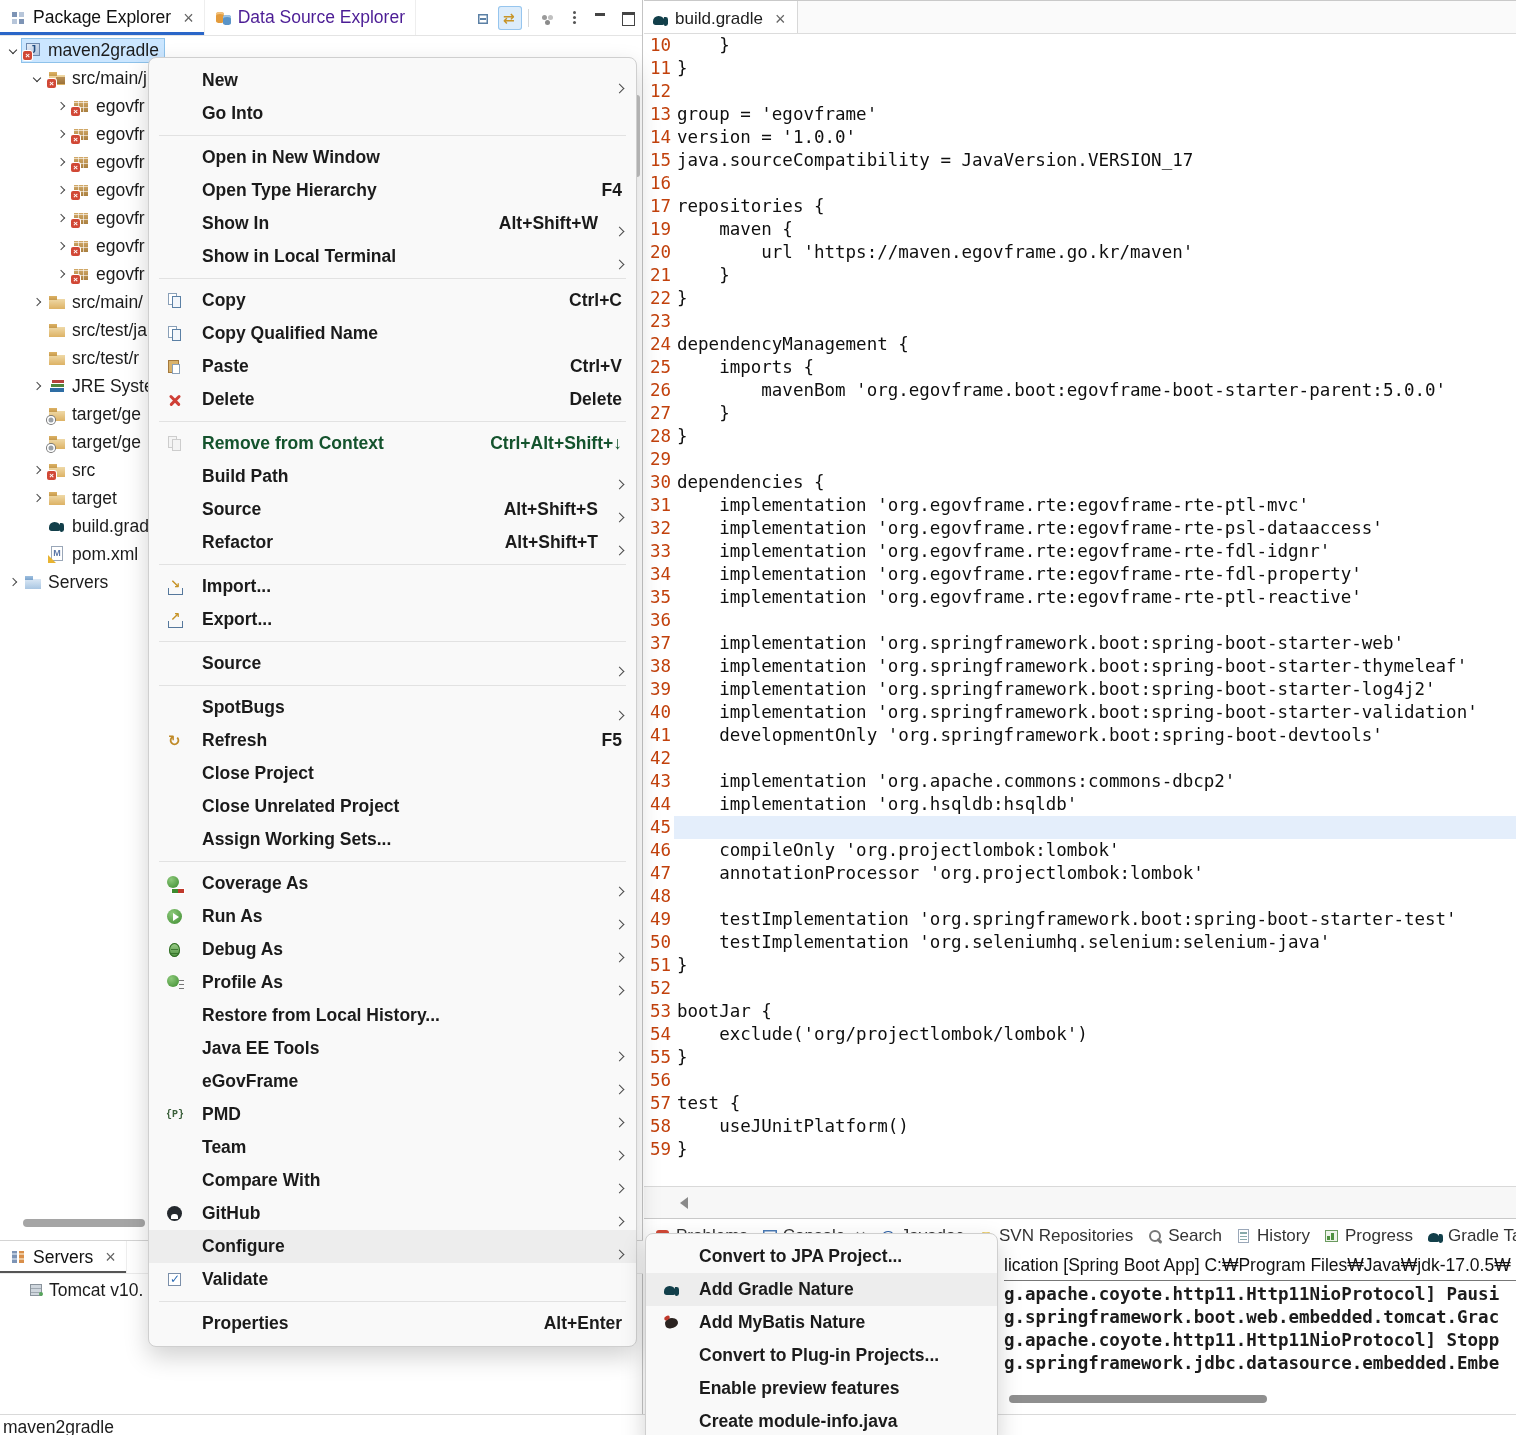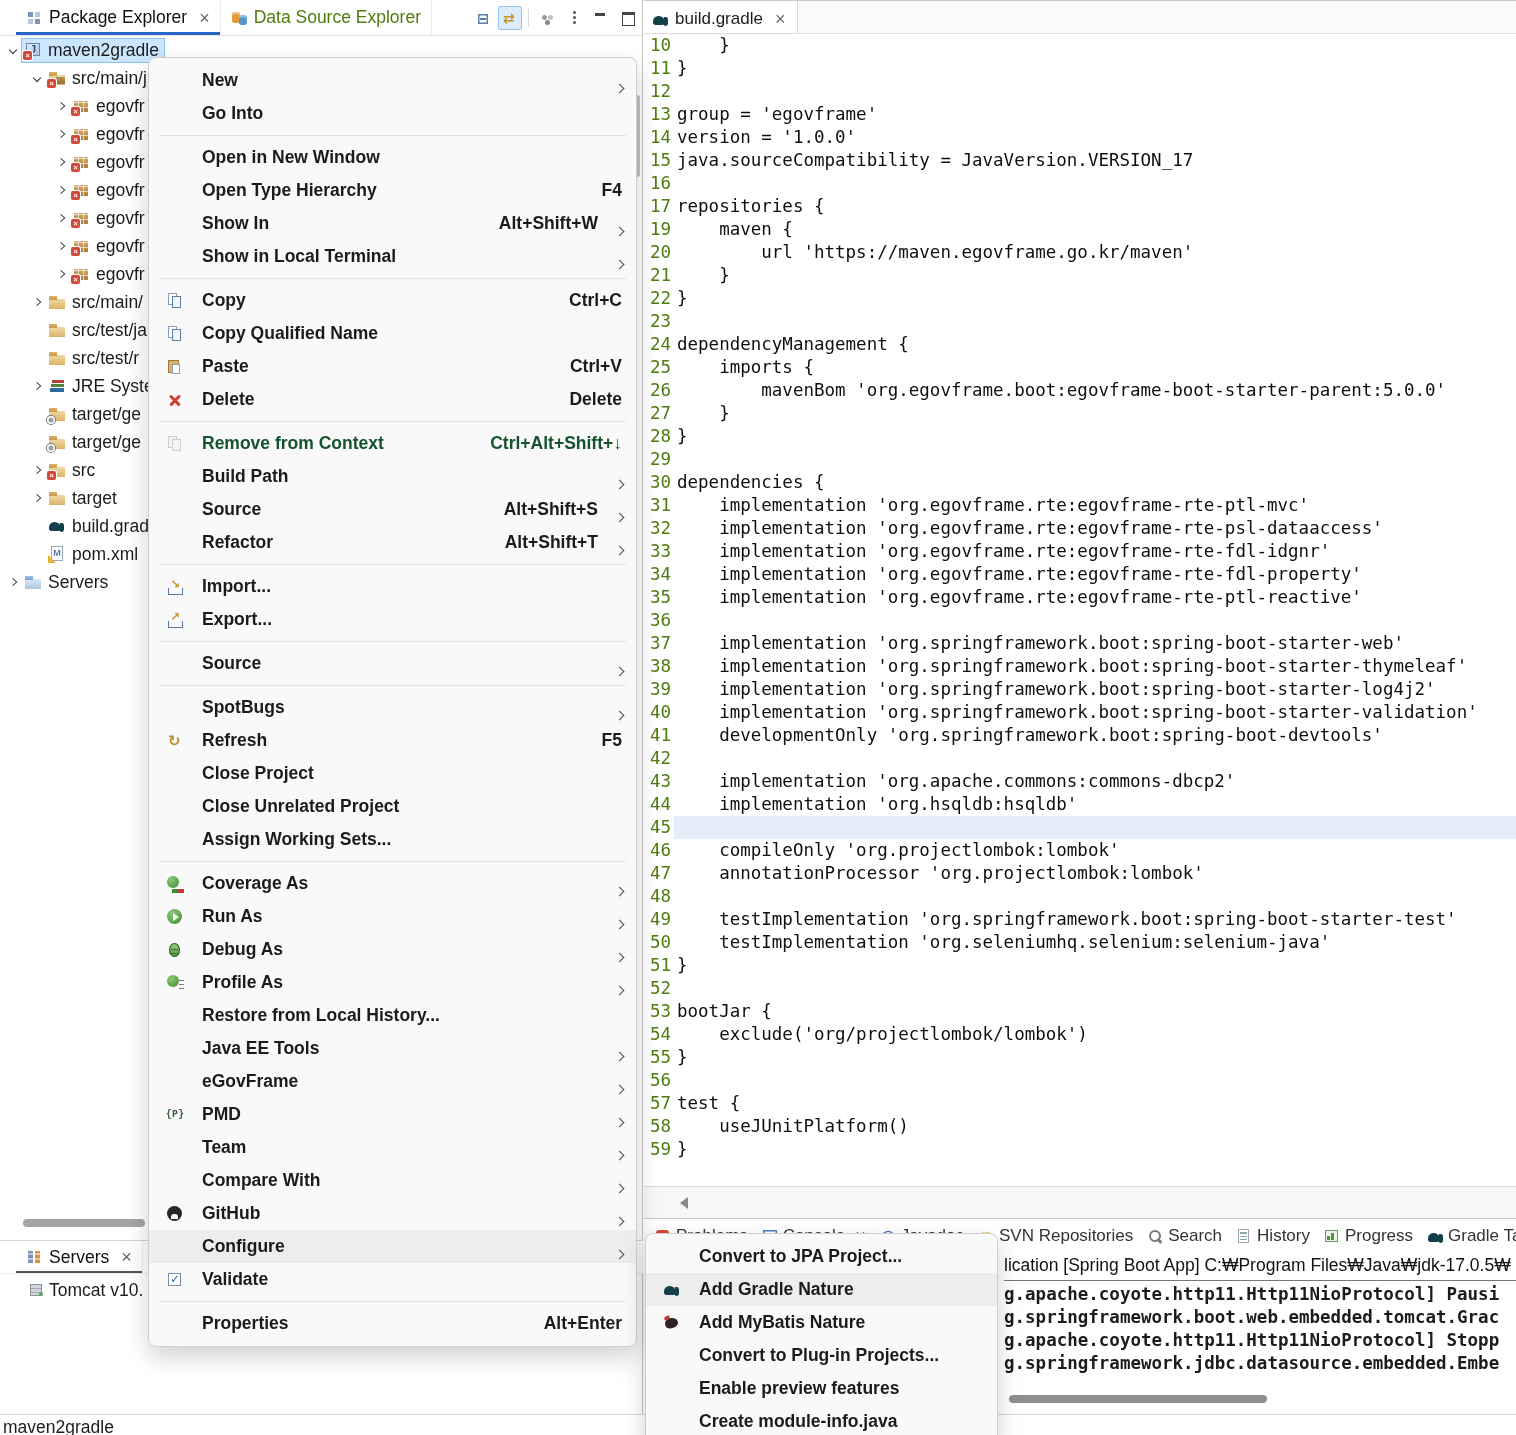--- a/index.html
+++ b/index.html
@@ -2,22 +2,22 @@
 <html><head>
 <meta charset="utf-8">
 <style>
   * { box-sizing:border-box; margin:0; padding:0; }
   html,body { width:1516px; height:1435px; overflow:hidden; background:#fff;
     font-family:"Liberation Sans", sans-serif; color:#1c1c1c; }
   .pane { position:absolute; background:#fff; }
   
   #left-pane { left:0; top:0; width:643px; height:1435px; border-right:1px solid #c4c4c4; }
   #view-tabbar { position:absolute; left:0; top:0; right:0; height:36px; display:flex; align-items:stretch; border-bottom:1px solid #e4e4e4; background:#fff; }
-  .vtab { display:flex; align-items:center; gap:7px; padding:0 10px; font-size:17.5px; color:#4d7c0f; border-right:1px solid #eee; }
-  .vtab.active { box-shadow:inset 0 -3px 0 #2a66c8; color:#111;margin-left:16px; }
+  .vtab { display:flex; align-items:center; gap:7px; padding:0 10px; font-size:17.5px; color:#4c1d95; border-right:1px solid #eee; }
+  .vtab.active { box-shadow:inset 0 -3px 0 #2a66c8; color:#111; }
   #pe-toolbar { position:absolute; right:2px; top:0; height:36px; display:flex; align-items:center; gap:3px; }
   .tbtn { width:24px; height:24px; display:flex; align-items:center; justify-content:center; border-radius:3px; position:relative; }
   .tbtn.active { background:#dcecfb; box-shadow:inset 0 0 0 1px #96c5ee; }
   .tsep { width:1px; height:18px; background:#d8d8d8; margin:0 3px; }
   #tree { position:absolute; left:0; top:36px; right:2px; }
   .trow { height:28px; display:flex; align-items:center; font-size:17.5px; white-space:nowrap; }
   .arrow { width:18px; display:inline-flex; justify-content:center; align-items:center; flex:0 0 18px; }
   .labelbox { display:flex; align-items:center; gap:6px; padding:1px 5px 1px 2px; }
   .labelbox.selbox { background:#cbe6ff; outline:1px solid #8ec2ea; }
   
@@ -28,21 +28,21 @@
   #servers-items { position:absolute; left:0; top:1276px; width:643px; }
   .srow { height:28px; display:flex; align-items:center; gap:5px; padding-left:28px; font-size:17.5px; }
   
   #status-bar { position:absolute; left:0; top:1414px; width:1516px; height:21px; border-top:1px solid #d9d9d9; font-size:17.5px; line-height:25px; padding-left:3px; overflow:hidden; background:#fff; }
   
   #right-pane { left:644px; top:0; width:872px; height:1435px; }
   #editor-tabbar { position:absolute; left:0; top:0; right:0; height:34px; background:#fafafa; border-top:1px solid #c9c9c9; border-bottom:1px solid #dcdcdc; display:flex; }
   .etab { display:flex; align-items:center; gap:7px; padding:4px 12px 0 8px; background:#fff; border-right:1px solid #d8d8d8; font-size:17px; }
   #code { position:absolute; left:0; top:34px; right:0; font-family:"DejaVu Sans Mono", monospace; font-size:17.5px; line-height:23px; }
   .cline { display:flex; height:23px; white-space:pre; }
-  .lnum { width:30px; flex:0 0 30px; text-align:right; padding-right:3px; color:#4d7c0f; }
+  .lnum { width:30px; flex:0 0 30px; text-align:right; padding-right:3px; color:#c2410c; }
   .ctext { flex:1; padding-left:3px; color:#0f0f0f; }
   .cline.cur .ctext { background:#e4eefb; }
   #editor-hscroll { position:absolute; left:0; top:1186px; right:0; height:32px; background:#f7f7f7; border-top:1px solid #d9d9d9; }
   #scroll-left-arrow { position:absolute; left:36px; top:10px; width:0; height:0; border-top:6px solid transparent; border-bottom:6px solid transparent; border-right:8px solid #8a8a8a; }
   
   #bottom-view { position:absolute; left:0; top:1218px; right:0; height:177px; border-top:1px solid #c9c9c9; background:#fff; }
   #bottom-tabs { height:34px; display:flex; align-items:stretch; padding-left:4px; }
   .btab { display:flex; align-items:center; gap:5px; padding:0 7px; font-size:17px; color:#333; white-space:nowrap; }
   .btab.active { box-shadow:inset 0 -3px 0 #2a66c8; }
   #console-header { position:absolute; left:360px; top:36px; right:0; font-size:17.5px; color:#111; white-space:nowrap; overflow:hidden; border-bottom:1px solid #777; padding-bottom:4px; }

